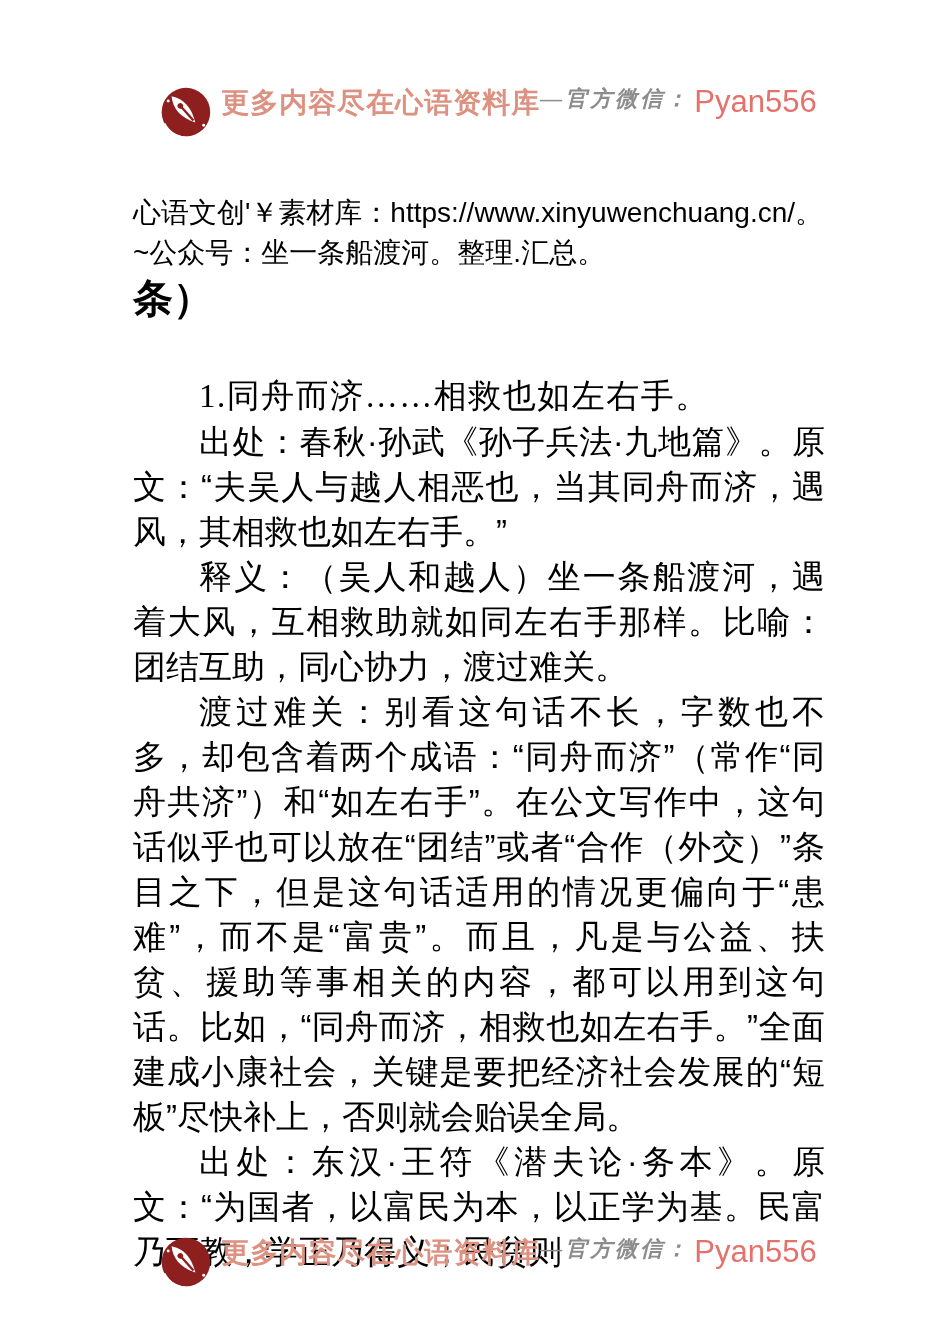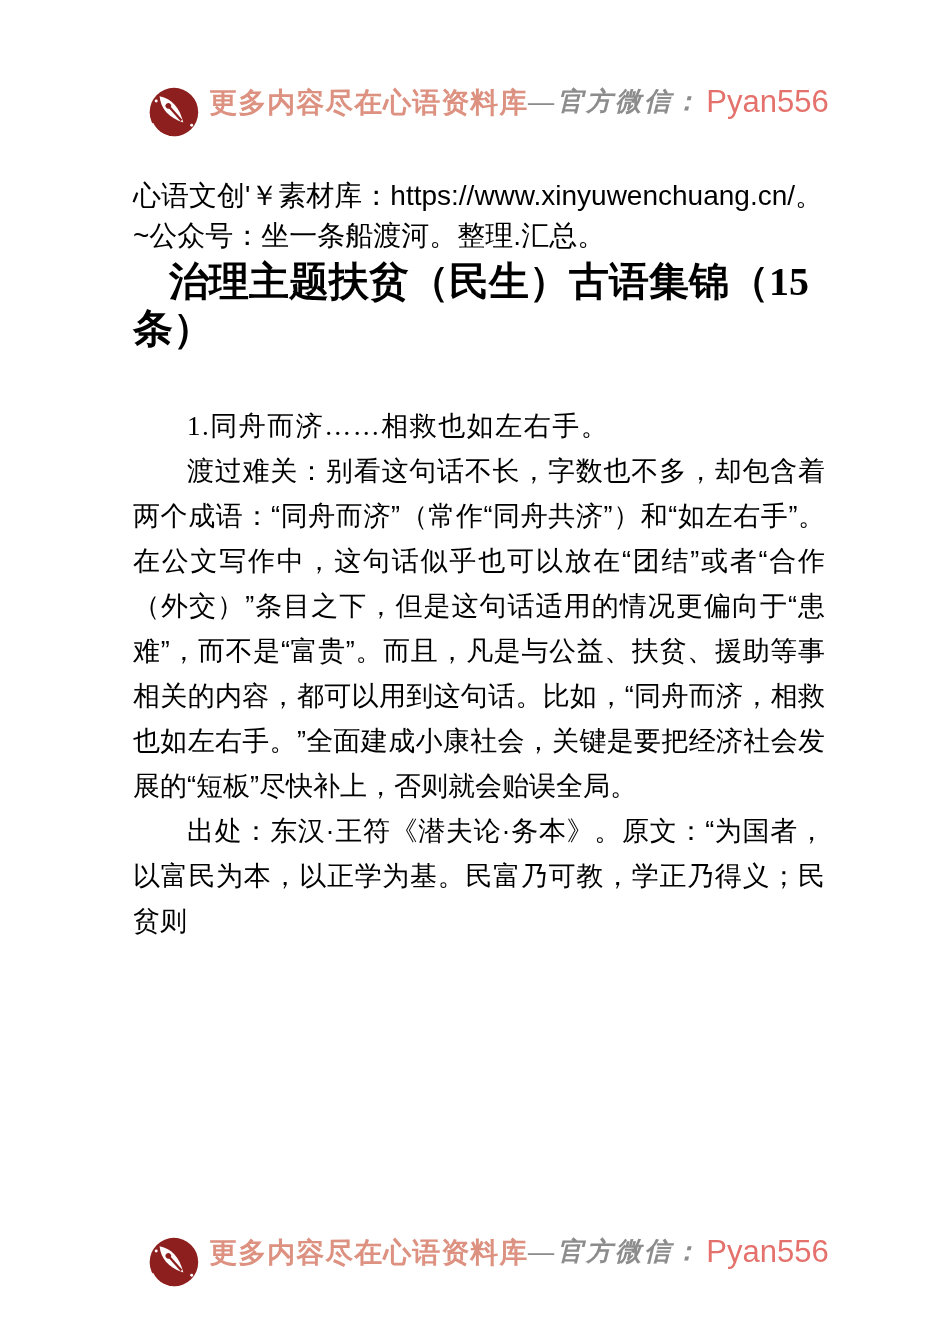--- a/index.html
+++ b/index.html
@@ -28,38 +28,38 @@
     font-weight: bold;
     font-size: 28px;
     letter-spacing: 1px;
     color: var(--brand-color, #dd9180);
     white-space: nowrap;
   }
   .wm-label {
     font-family: "Liberation Serif", "DejaVu Serif", serif;
     font-style: italic;
     font-weight: bold;
-    font-size: 26px;
+    font-size: 22px;
     letter-spacing: 3px;
     color: var(--label-color, #8c8c8c);
     white-space: nowrap;
   }
   .wm-id {
     font-family: "Liberation Sans", sans-serif;
     font-size: 31px;
     color: var(--id-color, #e4716b);
     white-space: nowrap;
     margin-left: 4px;
   }
 
   
   .doc {
     position: absolute;
     left: 133px;
-    top: 176px;
+    top: 193px;
     width: 692px;
   }
   .intro-line {
     font-family: "Liberation Sans", sans-serif;
     font-size: 28px;
     line-height: 40px;
     white-space: nowrap;
   }
   .doc-title {
     font-family: "Liberation Serif", "DejaVu Serif", serif;
@@ -71,21 +71,21 @@
   }
   .doc-title .t1 { display: block; text-indent: 36px; white-space: nowrap; }
   .doc-title .t2 { display: block; }
 
   .para-list { margin-top: 52px; }
   .para {
     margin: 0;
     text-indent: 2em;
     text-align: justify;
     text-justify: inter-ideograph;
-    font-size: 27px;
+    font-size: 33px;
     line-height: 45px;
   }
   .para.hei  { font-family: "Liberation Sans", sans-serif; }
   .para.song { font-family: "Liberation Serif", "DejaVu Serif", serif; letter-spacing: 1.5px; }
 </style>
 </head>
 <body style="background: rgb(255, 255, 255); color: rgb(0, 0, 0);">
 
 <div class="watermark header">
   <svg class="wm-logo" viewBox="0 0 60 64" aria-hidden="true">
@@ -102,26 +102,27 @@
   <span class="wm-brand">更多内容尽在心语资料库</span>
   <span class="wm-label">—官方微信：</span>
   <span class="wm-id">Pyan556</span>
 </div>
 
 <div class="doc">
   <div class="intro-line">心语文创'￥素材库：https://www.xinyuwenchuang.cn/。</div>
   <div class="intro-line">~公众号：坐一条船渡河。整理.汇总。</div>
 
   <h1 class="doc-title">
-    <span class="t1">治理主题扶贫（民生）古语集锦（15</span>
     <span class="t2">条）</span>
   </h1>
 
   <div class="para-list">
       <p class="para song">1.同舟而济……相救也如左右手。</p>
+      <p class="para hei">出处：春秋·孙武《孙子兵法·九地篇》。原文：“夫吴人与越人相恶也，当其同舟而济，遇风，其相救也如左右手。”</p>
+      <p class="para hei">释义：（吴人和越人）坐一条船渡河，遇着大风，互相救助就如同左右手那样。比喻：团结互助，同心协力，渡过难关。</p>
       <p class="para hei">渡过难关：别看这句话不长，字数也不多，却包含着两个成语：“同舟而济”（常作“同舟共济”）和“如左右手”。在公文写作中，这句话似乎也可以放在“团结”或者“合作（外交）”条目之下，但是这句话适用的情况更偏向于“患难”，而不是“富贵”。而且，凡是与公益、扶贫、援助等事相关的内容，都可以用到这句话。比如，“同舟而济，相救也如左右手。”全面建成小康社会，关键是要把经济社会发展的“短板”尽快补上，否则就会贻误全局。</p>
       <p class="para hei">出处：东汉·王符《潜夫论·务本》。原文：“为国者，以富民为本，以正学为基。民富乃可教，学正乃得义；民贫则</p>
     </div>
 </div>
 
 <div class="watermark footer">
   <svg class="wm-logo" viewBox="0 0 60 64" aria-hidden="true">
     <circle cx="31" cy="30" r="26" fill="#8e1f1f"></circle>
     <g transform="rotate(-42 31 30)">
       <path d="M31 7 C39 18 39 30 31 45 C23 30 23 18 31 7 Z" fill="#ffffff"></path>

